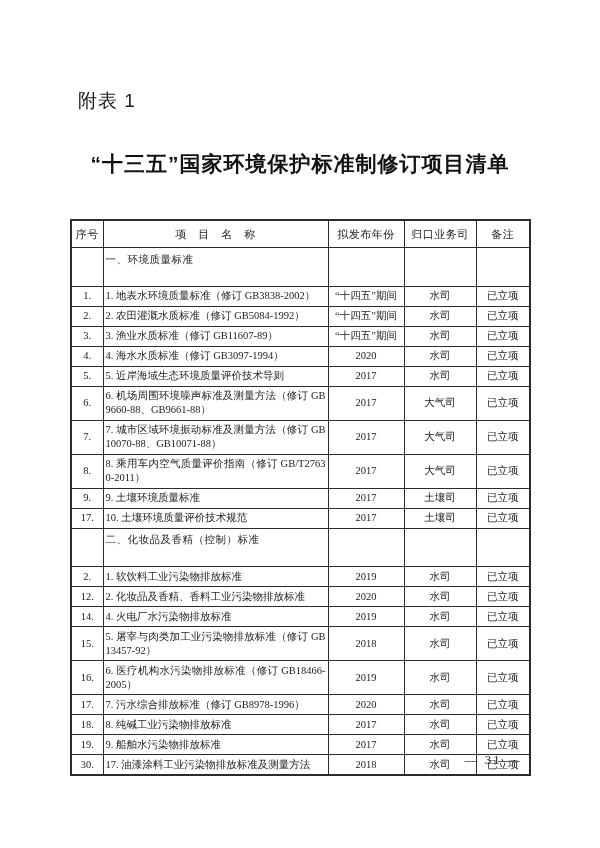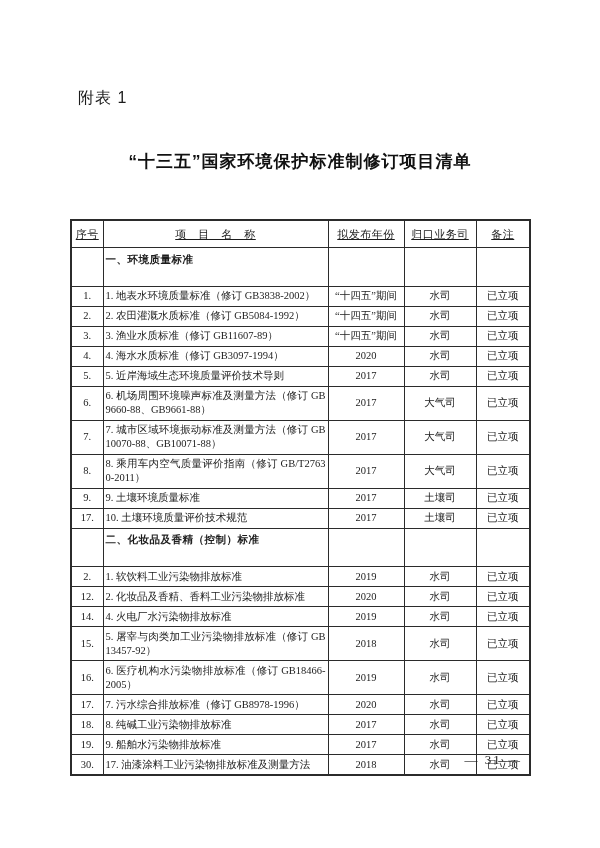--- a/index.html
+++ b/index.html
@@ -16,33 +16,33 @@
     position: relative;
     width: 600px;
     height: 848px;
     background: #ffffff;
   }
   .appendix-label {
     position: absolute;
     left: 78px;
     top: 88px;
     font-family: "Liberation Sans", "DejaVu Sans", sans-serif;
-    font-size: 16px;
+    font-size: 19px;
     color: #1c1c1c;
     letter-spacing: 1px;
   }
   .doc-title {
     position: absolute;
     left: 0;
     top: 150px;
     width: 600px;
     text-align: center;
     font-family: "Liberation Sans", "DejaVu Sans", sans-serif;
     font-weight: bold;
-    font-size: 17px;
+    font-size: 21px;
     letter-spacing: 1px;
     color: #111111;
   }
   .table-wrap {
     position: absolute;
     left: 70px;
     top: 219px;
     width: 461px;
   }
   table.std-table {
@@ -59,32 +59,31 @@
     padding: 2.5px 2px;
     overflow: hidden;
     word-break: break-all;
   }
   table.std-table th {
     font-weight: normal;
     font-size: 11px;
     text-align: center;
     padding: 6px 2px;
     letter-spacing: 0.5px;
-    text-decoration: underline;
   }
   td.cell-no { text-align: center; }
   td.cell-name {
     text-align: justify;
     padding-left: 5px;
     padding-right: 2px;
   }
   td.cell-year, td.cell-dept, td.cell-remark { text-align: center; }
   tr.section td.cell-name {
     font-family: "Liberation Sans", "DejaVu Sans", sans-serif;
-    font-weight: bold;
+    font-weight: normal;
     font-size: 10.5px;
     letter-spacing: 0.5px;
     padding-top: 3.5px;
     padding-bottom: 20px;
   }
   .page-number {
     position: absolute;
     top: 752px;
     left: 0;
     width: 522px;

